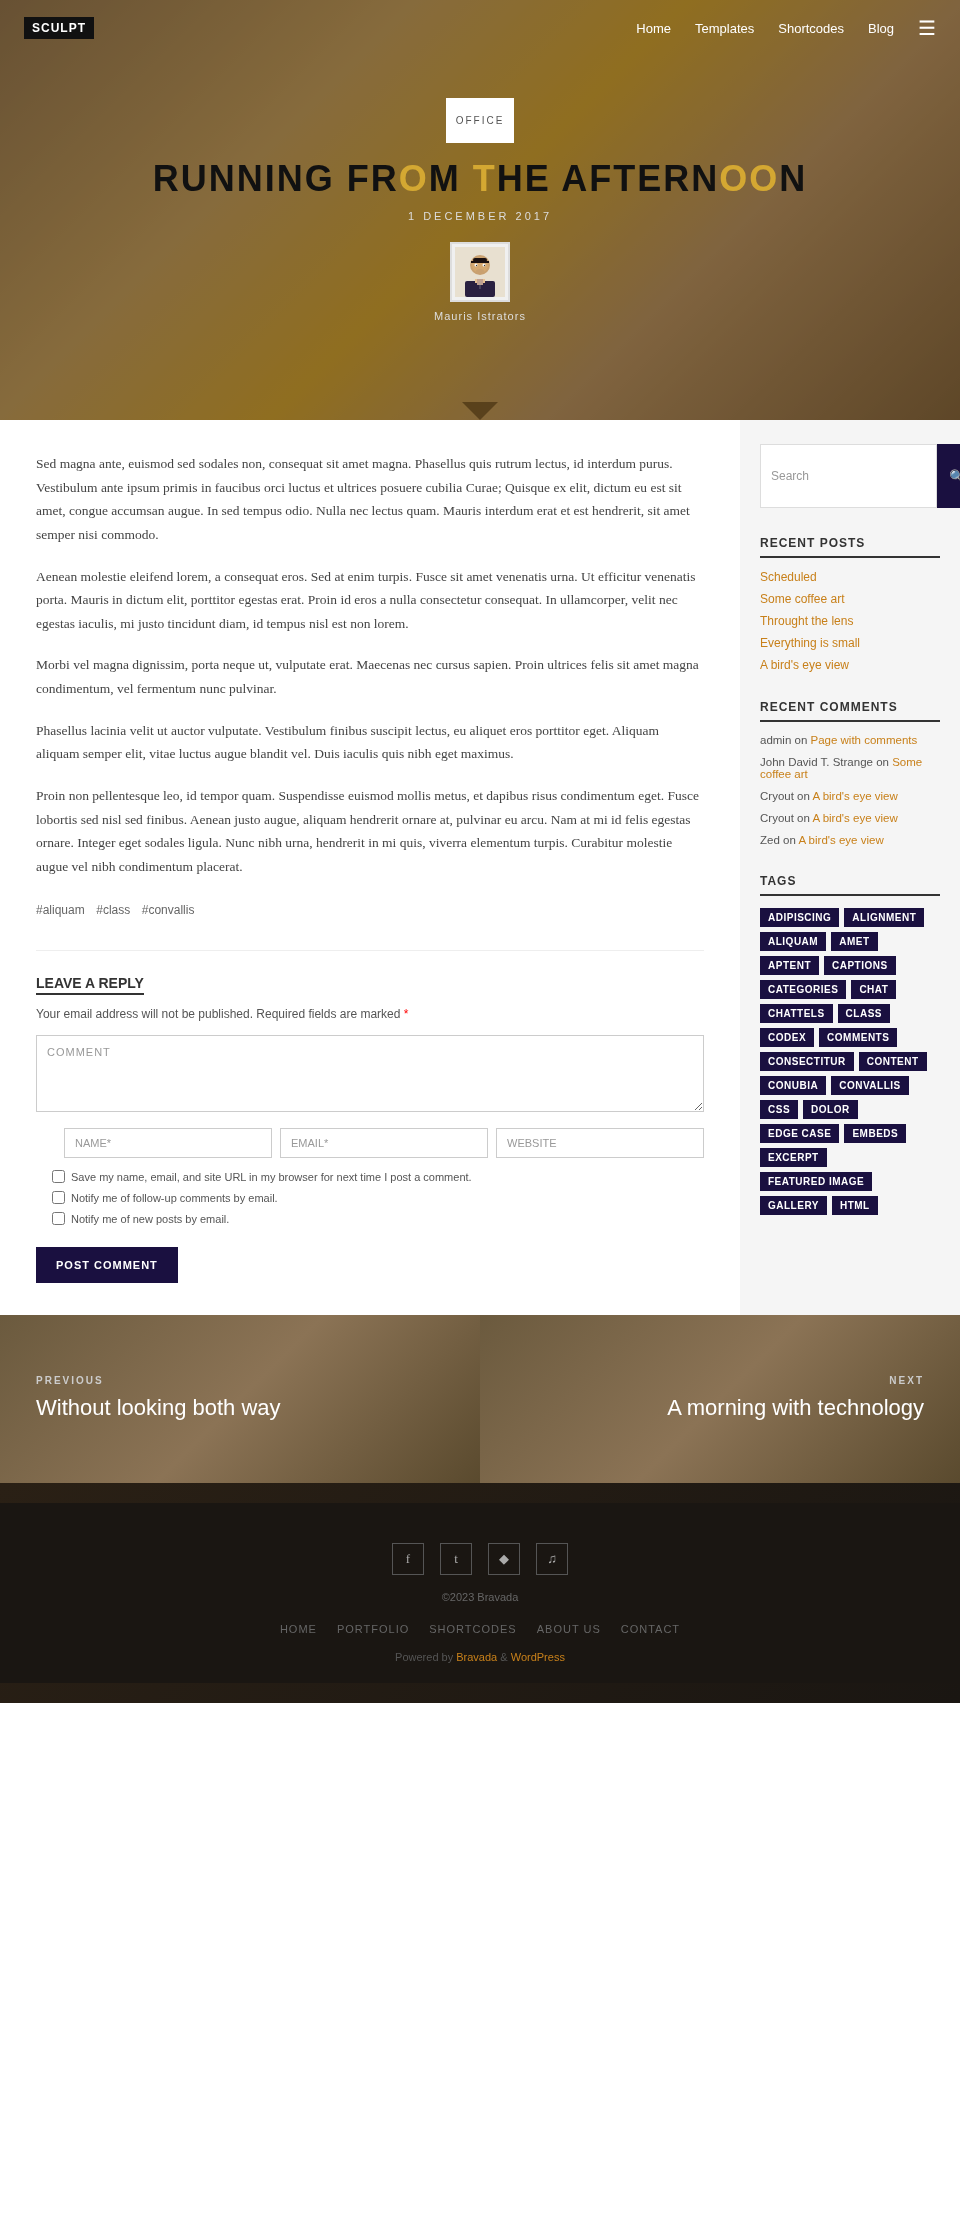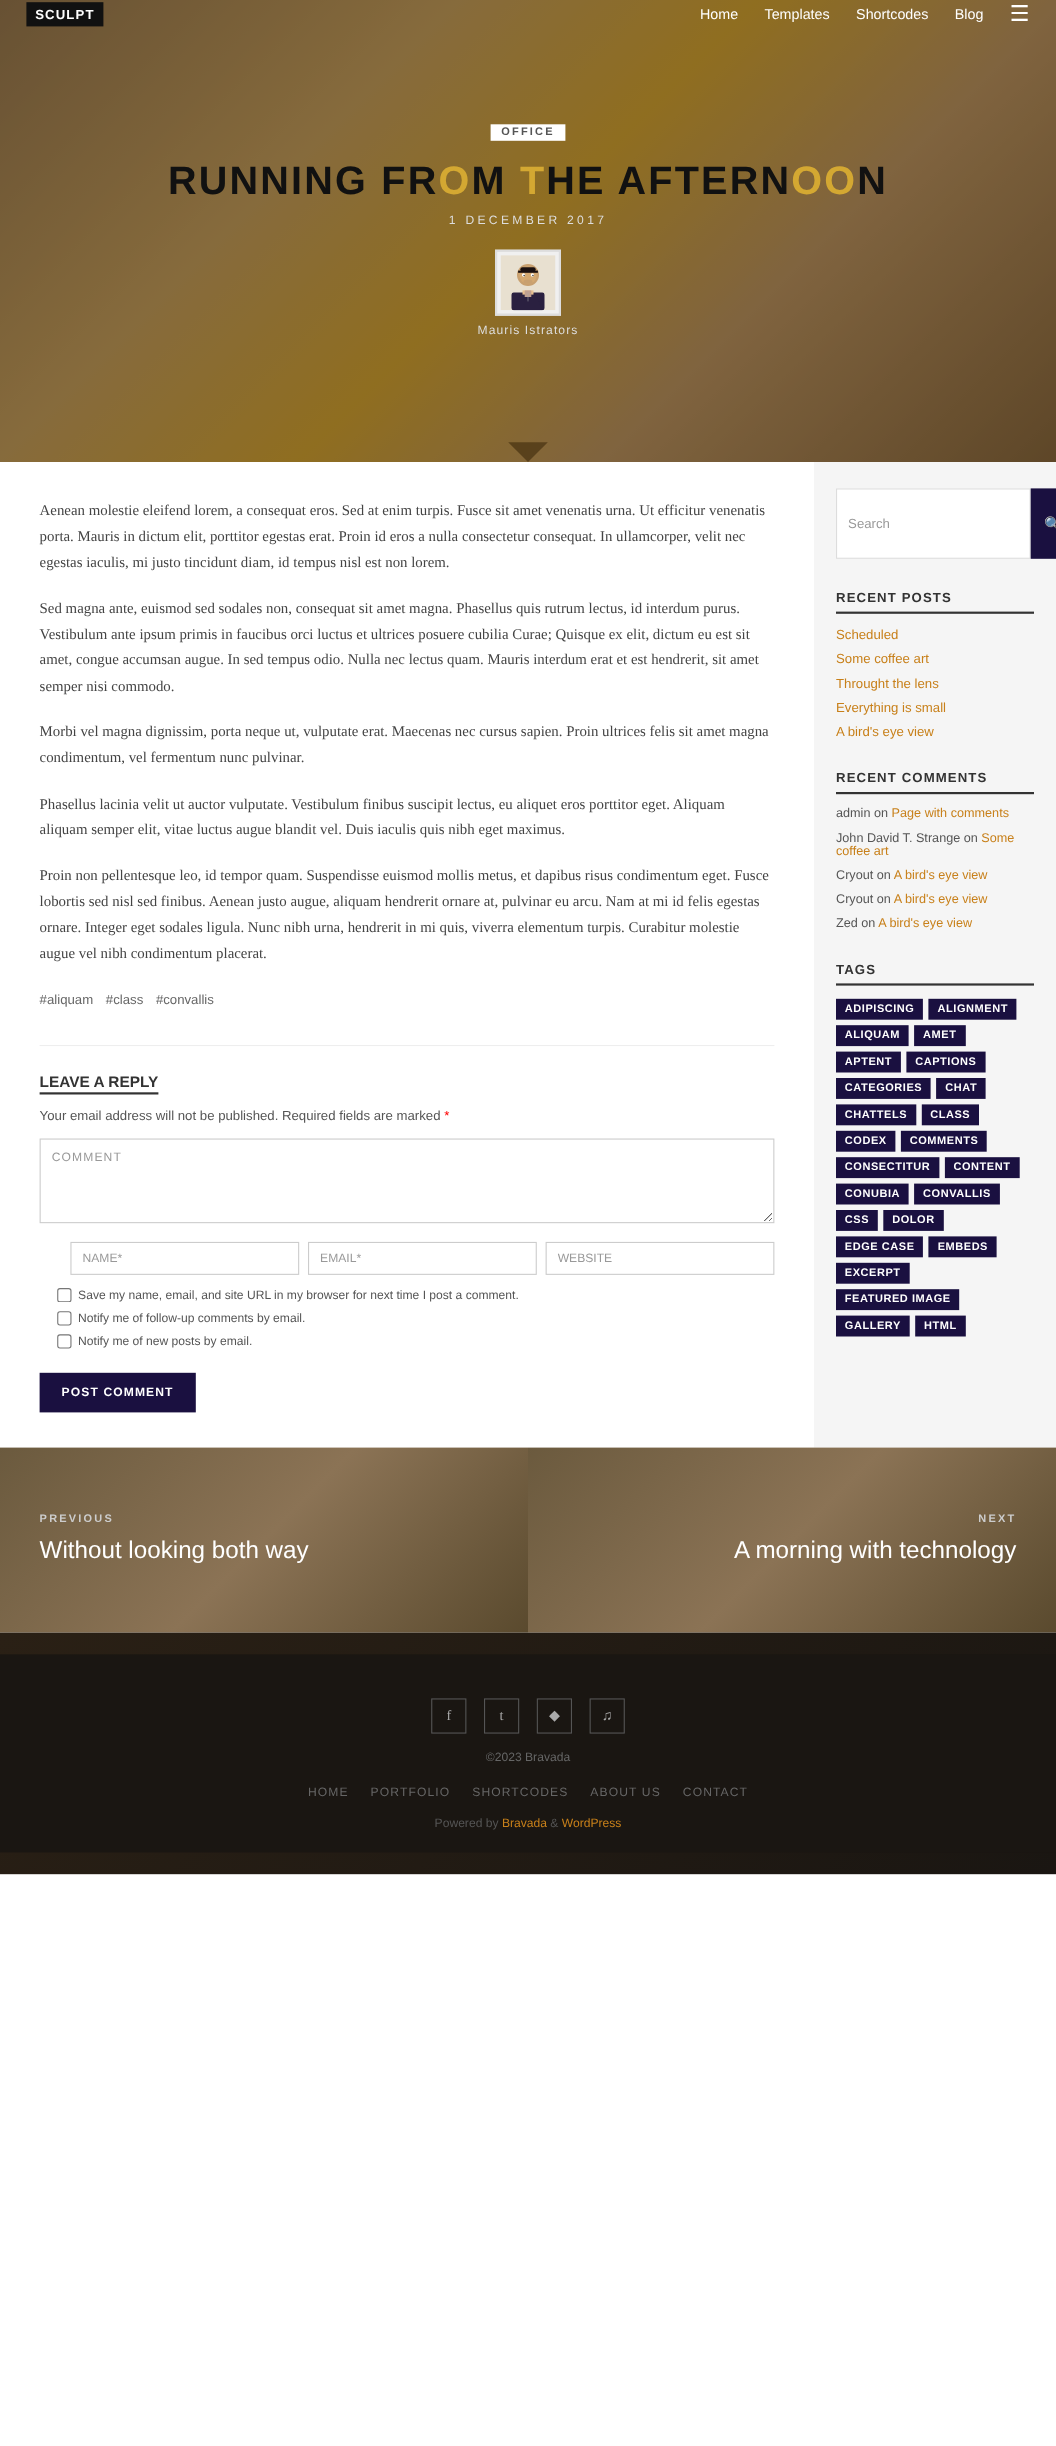--- a/index.html
+++ b/index.html
@@ -17,42 +17,42 @@
       justify-content: center;
       overflow: hidden;
     }
     .hero-overlay {
       position: absolute; top:0; left:0; width:100%; height:100%;
       background: rgba(60,40,10,0.45);
     }
     .hero-nav {
       position: absolute; top: 0; left: 0; right: 0;
       display: flex; align-items: center; justify-content: space-between;
-      padding: 0 24px;
+      padding: 16px 24px;
       z-index: 10;
     }
     .logo {
       background: #111; color: #fff; font-size: 12px; font-weight: bold;
       font-family: Arial, sans-serif; letter-spacing: 1px;
       padding: 4px 8px;
       text-transform: uppercase;
     }
     .nav-links { display: flex; align-items: center; gap: 24px; }
     .nav-links a { color: #fff; text-decoration: none; font-family: Arial, sans-serif; font-size: 13px; }
     .hamburger { color: #fff; font-size: 20px; cursor: pointer; }
 
     .hero-content {
       position: relative; z-index: 5;
       display: flex; flex-direction: column; align-items: center;
       text-align: center; padding: 0 20px;
     }
     .hero-badge {
       background: #fff; color: #555; font-family: Arial, sans-serif;
-      font-size: 10px; letter-spacing: 2px; padding: 2px 10px;
-      text-transform: uppercase; margin-bottom: 16px; font-weight: bold;
+      font-size: 10px; letter-spacing: 2px; padding: 17px 10px;
+      text-transform: uppercase; margin-bottom: 16px;
     }
     .hero-title {
       font-family: Arial, sans-serif;
       font-size: 36px; font-weight: 900;
       letter-spacing: 2px; text-transform: uppercase;
       color: #111; line-height: 1.1;
       margin-bottom: 12px;
     }
     .hero-title .highlight { color: #d4a832; }
     .hero-date {
@@ -271,22 +271,22 @@
     </div>
     <div class="hero-author">Mauris Istrators</div>
   </div>
   <div class="hero-arrow"></div>
 </header>
 
 <div class="main-wrapper">
 
   <main class="content-area">
     <article class="article-body">
+      <p>Sed magna ante, euismod sed sodales non, consequat sit amet magna. Phasellus quis rutrum lectus, id interdum purus. Vestibulum ante ipsum primis in faucibus orci luctus et ultrices posuere cubilia Curae; Quisque ex elit, dictum eu est sit amet, congue accumsan augue. In sed tempus odio. Nulla nec lectus quam. Mauris interdum erat et est hendrerit, sit amet semper nisi commodo.</p>
       <p>Aenean molestie eleifend lorem, a consequat eros. Sed at enim turpis. Fusce sit amet venenatis urna. Ut efficitur venenatis porta. Mauris in dictum elit, porttitor egestas erat. Proin id eros a nulla consectetur consequat. In ullamcorper, velit nec egestas iaculis, mi justo tincidunt diam, id tempus nisl est non lorem.</p>
-      <p>Sed magna ante, euismod sed sodales non, consequat sit amet magna. Phasellus quis rutrum lectus, id interdum purus. Vestibulum ante ipsum primis in faucibus orci luctus et ultrices posuere cubilia Curae; Quisque ex elit, dictum eu est sit amet, congue accumsan augue. In sed tempus odio. Nulla nec lectus quam. Mauris interdum erat et est hendrerit, sit amet semper nisi commodo.</p>
       <p>Morbi vel magna dignissim, porta neque ut, vulputate erat. Maecenas nec cursus sapien. Proin ultrices felis sit amet magna condimentum, vel fermentum nunc pulvinar.</p>
       <p>Phasellus lacinia velit ut auctor vulputate. Vestibulum finibus suscipit lectus, eu aliquet eros porttitor eget. Aliquam aliquam semper elit, vitae luctus augue blandit vel. Duis iaculis quis nibh eget maximus.</p>
       <p>Proin non pellentesque leo, id tempor quam. Suspendisse euismod mollis metus, et dapibus risus condimentum eget. Fusce lobortis sed nisl sed finibus. Aenean justo augue, aliquam hendrerit ornare at, pulvinar eu arcu. Nam at mi id felis egestas ornare. Integer eget sodales ligula. Nunc nibh urna, hendrerit in mi quis, viverra elementum turpis. Curabitur molestie augue vel nibh condimentum placerat.</p>
     </article>
     <div class="article-tags">
       <span>#aliquam</span>
       <span>#class</span>
       <span>#convallis</span>
     </div>
 

